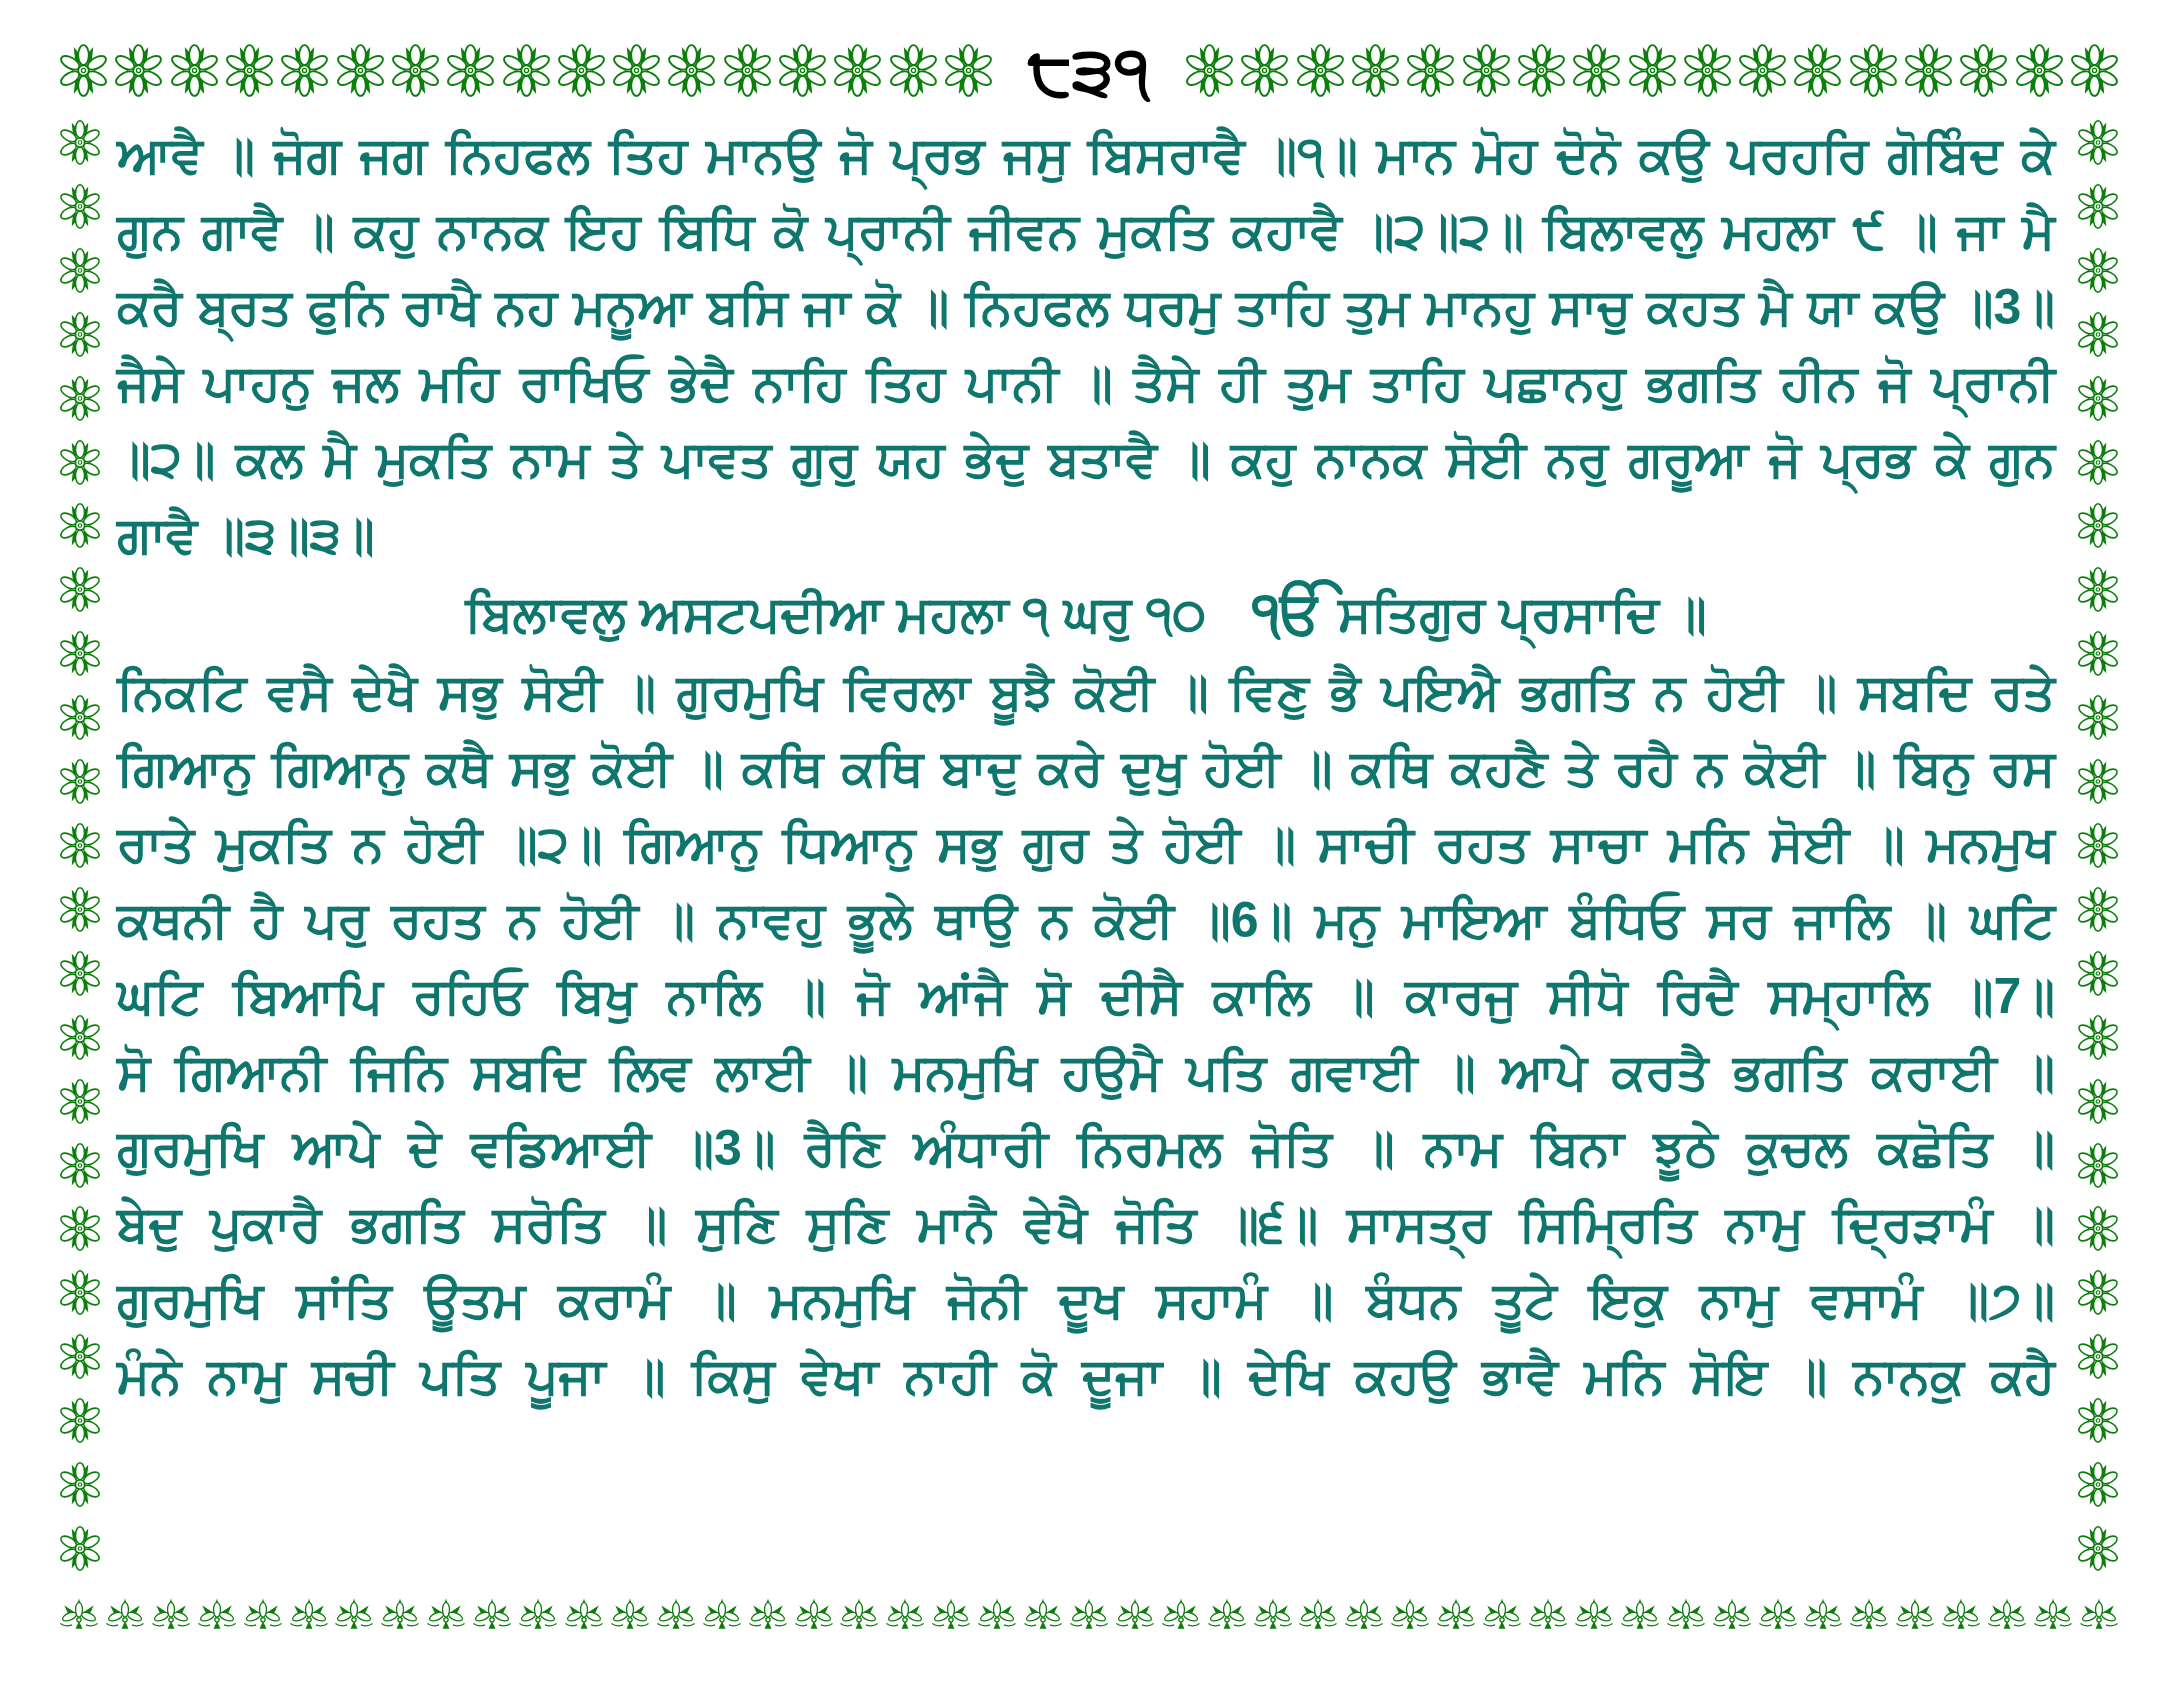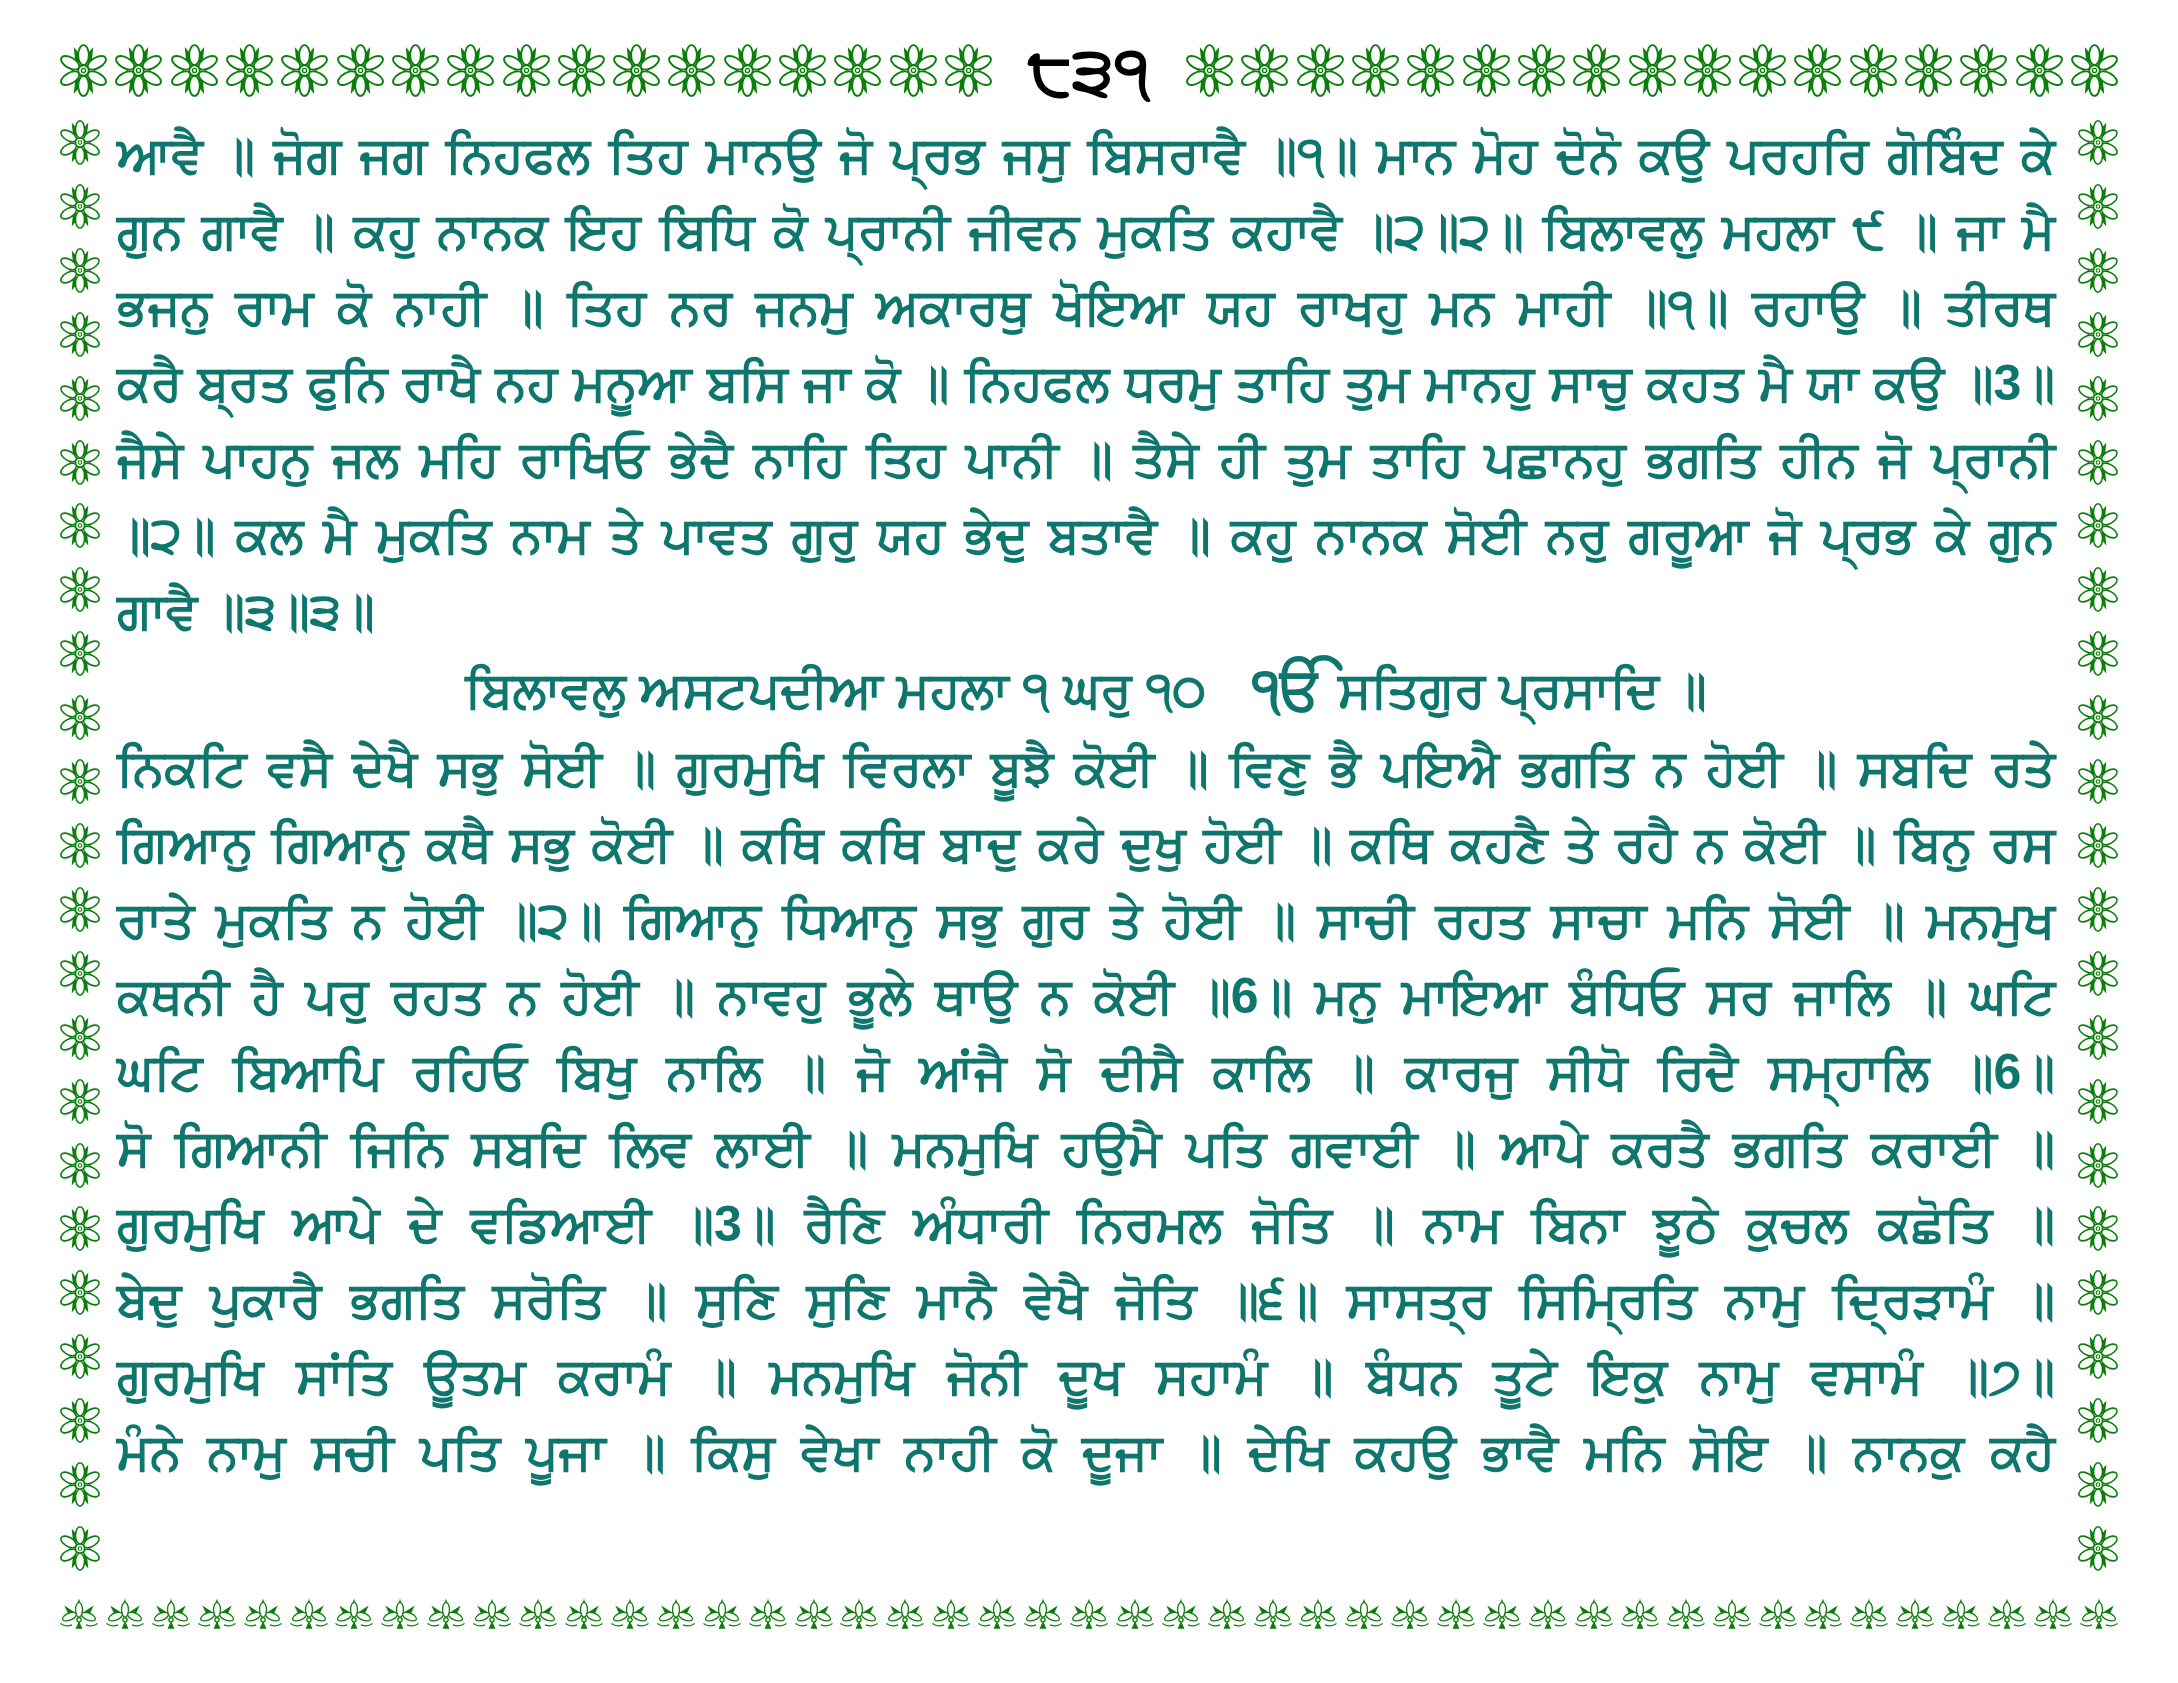--- a/index.html
+++ b/index.html
@@ -488,36 +488,35 @@
         <use href="#sym-leaf"></use>
       </svg>
       <svg width="44" height="53" viewBox="0 0 44 54">
         <use href="#sym-leaf"></use>
       </svg>
     </div>
 
   <main class="text-area">
     <div class="line">ਆਵੈ ॥ ਜੋਗ ਜਗ ਨਿਹਫਲ ਤਿਹ ਮਾਨਉ ਜੋ ਪ੍ਰਭ ਜਸੁ ਬਿਸਰਾਵੈ ॥੧॥ ਮਾਨ ਮੋਹ ਦੋਨੋ ਕਉ ਪਰਹਰਿ ਗੋਬਿੰਦ ਕੇ</div>
     <div class="line">ਗੁਨ ਗਾਵੈ ॥ ਕਹੁ ਨਾਨਕ ਇਹ ਬਿਧਿ ਕੋ ਪ੍ਰਾਨੀ ਜੀਵਨ ਮੁਕਤਿ ਕਹਾਵੈ ॥੨॥੨॥ ਬਿਲਾਵਲੁ ਮਹਲਾ ੯ ॥ ਜਾ ਮੈ</div>
-    <div class="line">ਭਜਨੁ ਰਾਮ ਕੋ ਨਾਹੀ ॥ ਤਿਹ ਨਰ ਜਨਮੁ ਅਕਾਰਥੁ ਖੋਇਆ ਯਹ ਰਾਖਹੁ ਮਨ ਮਾਹੀ ॥੧॥ ਰਹਾਉ ॥ ਤੀਰਥ</div>
     <div class="line">ਕਰੈ ਬ੍ਰਤ ਫੁਨਿ ਰਾਖੈ ਨਹ ਮਨੂਆ ਬਸਿ ਜਾ ਕੋ ॥ ਨਿਹਫਲ ਧਰਮੁ ਤਾਹਿ ਤੁਮ ਮਾਨਹੁ ਸਾਚੁ ਕਹਤ ਮੈ ਯਾ ਕਉ ॥3॥</div>
     <div class="line">ਜੈਸੇ ਪਾਹਨੁ ਜਲ ਮਹਿ ਰਾਖਿਓ ਭੇਦੈ ਨਾਹਿ ਤਿਹ ਪਾਨੀ ॥ ਤੈਸੇ ਹੀ ਤੁਮ ਤਾਹਿ ਪਛਾਨਹੁ ਭਗਤਿ ਹੀਨ ਜੋ ਪ੍ਰਾਨੀ</div>
     <div class="line">॥੨॥ ਕਲ ਮੈ ਮੁਕਤਿ ਨਾਮ ਤੇ ਪਾਵਤ ਗੁਰੁ ਯਹ ਭੇਦੁ ਬਤਾਵੈ ॥ ਕਹੁ ਨਾਨਕ ਸੋਈ ਨਰੁ ਗਰੂਆ ਜੋ ਪ੍ਰਭ ਕੇ ਗੁਨ</div>
     <div class="line short">ਗਾਵੈ ॥੩॥੩॥</div>
 
     <div class="heading-line">
       <span class="heading-segment">ਬਿਲਾਵਲੁ ਅਸਟਪਦੀਆ ਮਹਲਾ ੧ ਘਰੁ ੧੦</span>
       <span class="heading-segment"><span class="ik-onkar">ੴ</span> <span>ਸਤਿਗੁਰ ਪ੍ਰਸਾਦਿ ॥</span></span>
     </div>
 
     <div class="line">ਨਿਕਟਿ ਵਸੈ ਦੇਖੈ ਸਭੁ ਸੋਈ ॥ ਗੁਰਮੁਖਿ ਵਿਰਲਾ ਬੂਝੈ ਕੋਈ ॥ ਵਿਣੁ ਭੈ ਪਇਐ ਭਗਤਿ ਨ ਹੋਈ ॥ ਸਬਦਿ ਰਤੇ</div>
     <div class="line">ਗਿਆਨੁ ਗਿਆਨੁ ਕਥੈ ਸਭੁ ਕੋਈ ॥ ਕਥਿ ਕਥਿ ਬਾਦੁ ਕਰੇ ਦੁਖੁ ਹੋਈ ॥ ਕਥਿ ਕਹਣੈ ਤੇ ਰਹੈ ਨ ਕੋਈ ॥ ਬਿਨੁ ਰਸ</div>
     <div class="line">ਰਾਤੇ ਮੁਕਤਿ ਨ ਹੋਈ ॥੨॥ ਗਿਆਨੁ ਧਿਆਨੁ ਸਭੁ ਗੁਰ ਤੇ ਹੋਈ ॥ ਸਾਚੀ ਰਹਤ ਸਾਚਾ ਮਨਿ ਸੋਈ ॥ ਮਨਮੁਖ</div>
     <div class="line">ਕਥਨੀ ਹੈ ਪਰੁ ਰਹਤ ਨ ਹੋਈ ॥ ਨਾਵਹੁ ਭੂਲੇ ਥਾਉ ਨ ਕੋਈ ॥6॥ ਮਨੁ ਮਾਇਆ ਬੰਧਿਓ ਸਰ ਜਾਲਿ ॥ ਘਟਿ</div>
-    <div class="line">ਘਟਿ ਬਿਆਪਿ ਰਹਿਓ ਬਿਖੁ ਨਾਲਿ ॥ ਜੋ ਆਂਜੈ ਸੋ ਦੀਸੈ ਕਾਲਿ ॥ ਕਾਰਜੁ ਸੀਧੋ ਰਿਦੈ ਸਮ੍ਹਾਲਿ ॥6॥</div>
+    <div class="line">ਘਟਿ ਬਿਆਪਿ ਰਹਿਓ ਬਿਖੁ ਨਾਲਿ ॥ ਜੋ ਆਂਜੈ ਸੋ ਦੀਸੈ ਕਾਲਿ ॥ ਕਾਰਜੁ ਸੀਧੋ ਰਿਦੈ ਸਮ੍ਹਾਲਿ ॥7॥</div>
     <div class="line">ਸੋ ਗਿਆਨੀ ਜਿਨਿ ਸਬਦਿ ਲਿਵ ਲਾਈ ॥ ਮਨਮੁਖਿ ਹਉਮੈ ਪਤਿ ਗਵਾਈ ॥ ਆਪੇ ਕਰਤੈ ਭਗਤਿ ਕਰਾਈ ॥</div>
     <div class="line">ਗੁਰਮੁਖਿ ਆਪੇ ਦੇ ਵਡਿਆਈ ॥3॥ ਰੈਣਿ ਅੰਧਾਰੀ ਨਿਰਮਲ ਜੋਤਿ ॥ ਨਾਮ ਬਿਨਾ ਝੂਠੇ ਕੁਚਲ ਕਛੋਤਿ ॥</div>
     <div class="line">ਬੇਦੁ ਪੁਕਾਰੈ ਭਗਤਿ ਸਰੋਤਿ ॥ ਸੁਣਿ ਸੁਣਿ ਮਾਨੈ ਵੇਖੈ ਜੋਤਿ ॥੬॥ ਸਾਸਤ੍ਰ ਸਿਮ੍ਰਿਤਿ ਨਾਮੁ ਦ੍ਰਿੜਾਮੰ ॥</div>
     <div class="line">ਗੁਰਮੁਖਿ ਸਾਂਤਿ ਊਤਮ ਕਰਾਮੰ ॥ ਮਨਮੁਖਿ ਜੋਨੀ ਦੂਖ ਸਹਾਮੰ ॥ ਬੰਧਨ ਤੂਟੇ ਇਕੁ ਨਾਮੁ ਵਸਾਮੰ ॥੭॥</div>
     <div class="line">ਮੰਨੇ ਨਾਮੁ ਸਚੀ ਪਤਿ ਪੂਜਾ ॥ ਕਿਸੁ ਵੇਖਾ ਨਾਹੀ ਕੋ ਦੂਜਾ ॥ ਦੇਖਿ ਕਹਉ ਭਾਵੈ ਮਨਿ ਸੋਇ ॥ ਨਾਨਕੁ ਕਹੈ</div>
   </main>
 
 </div>
 
 

